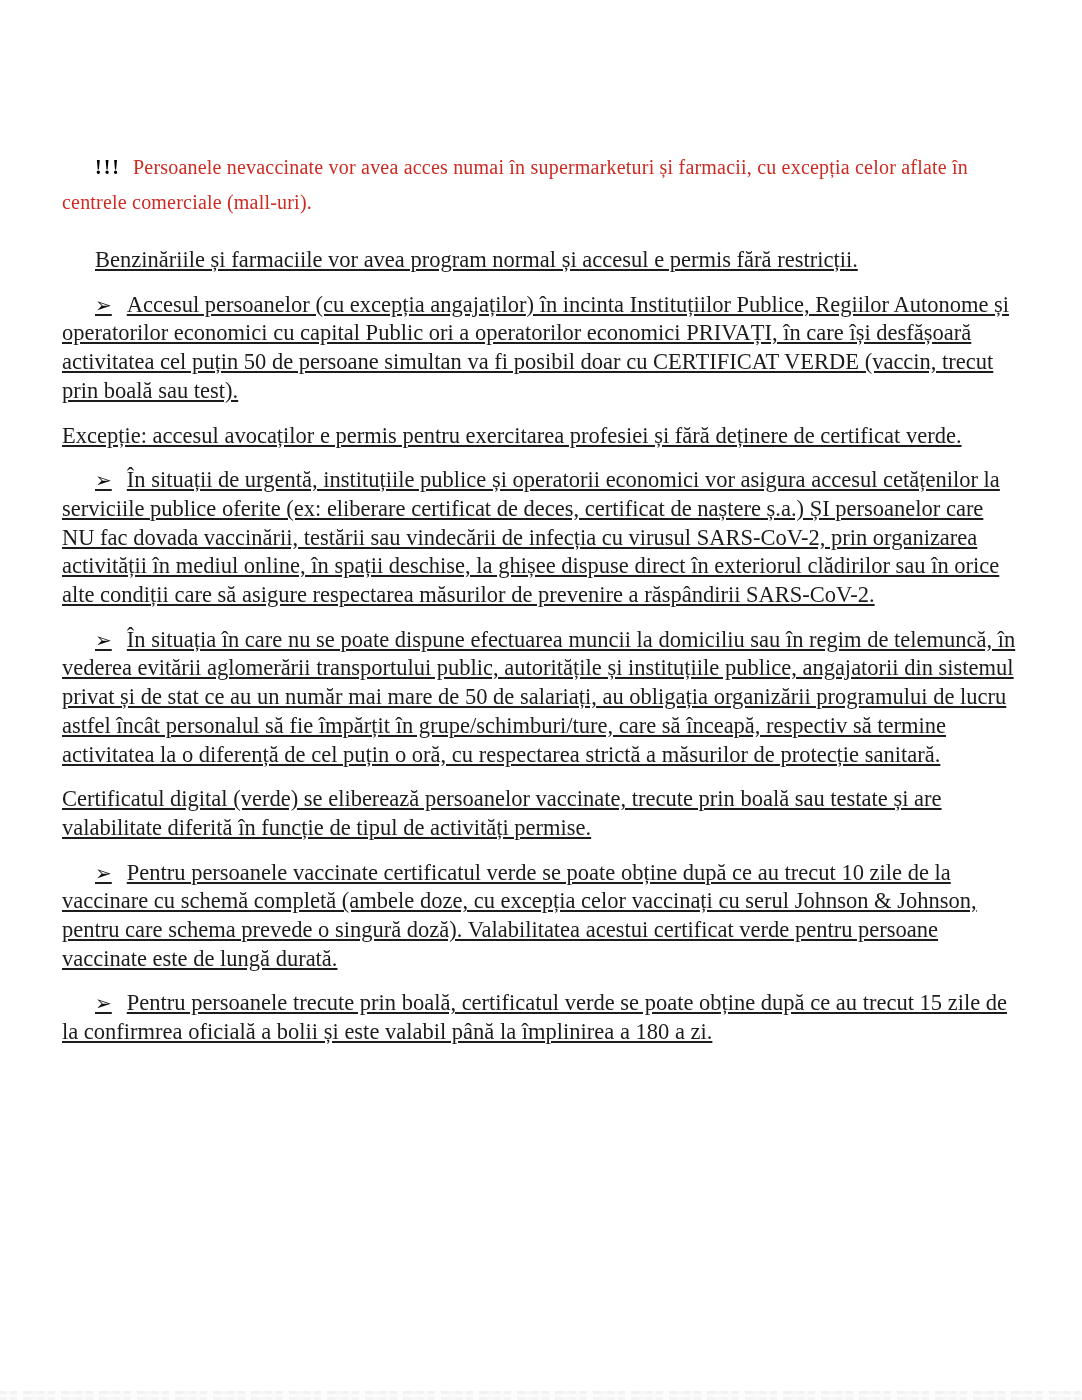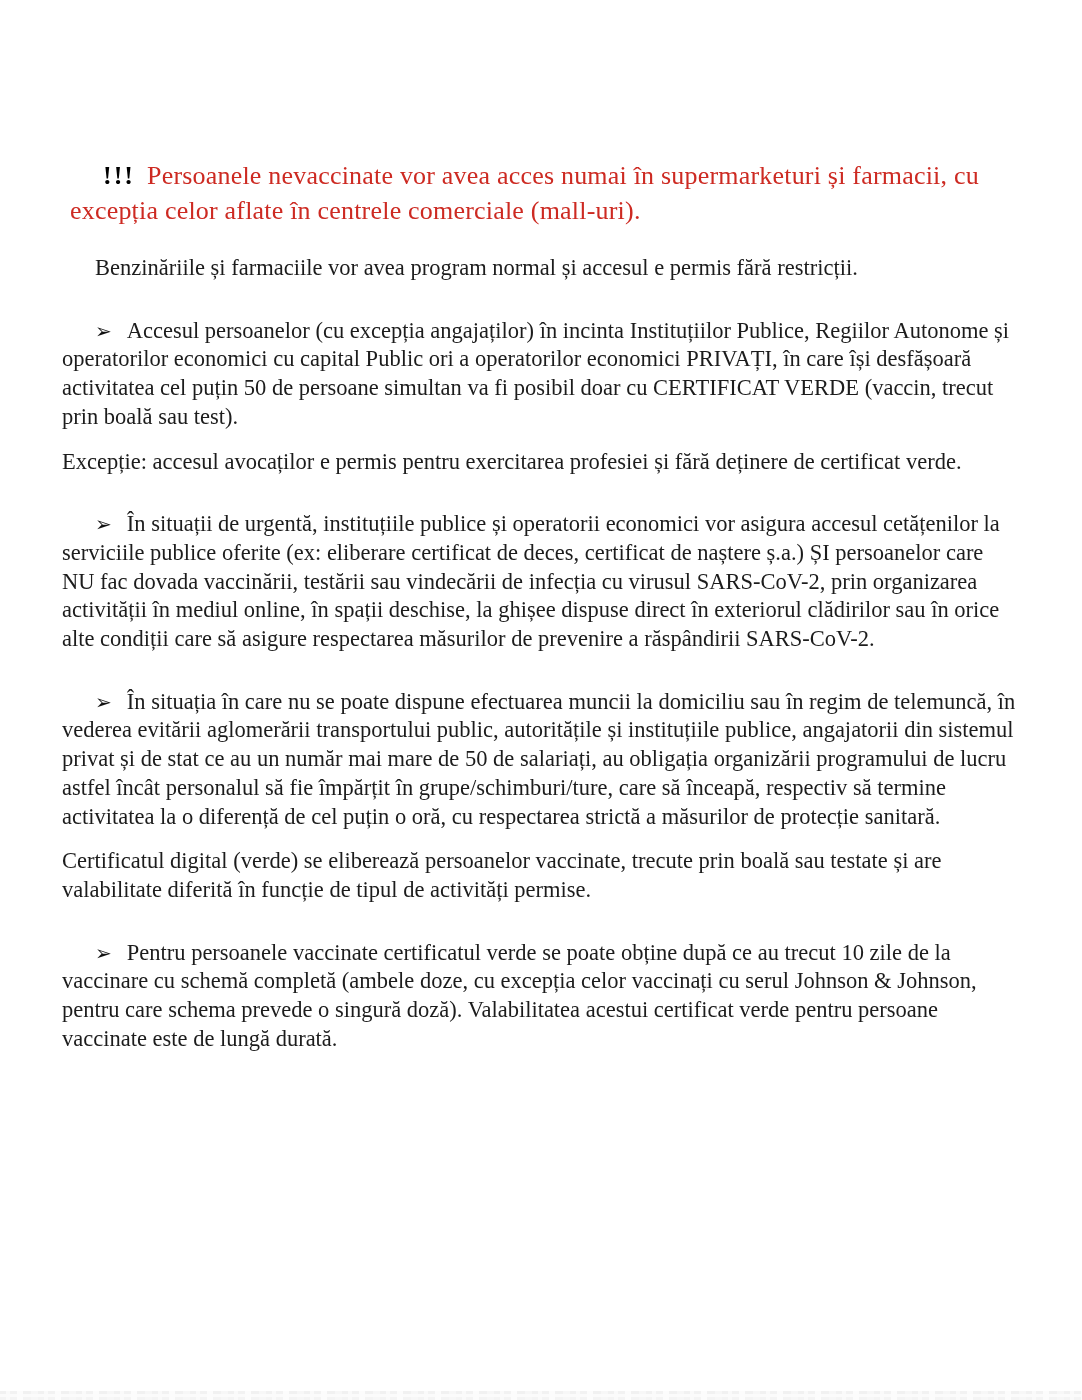--- a/index.html
+++ b/index.html
@@ -18,45 +18,46 @@
   .page {
     position: absolute;
     top: 0; left: 0;
     width: 1082px;
     height: 1400px;
     padding: 150px 62px 0 62px;
     box-sizing: border-box;
     background: #ffffff;
   }
   .heading {
-    margin: 8px;
-    font-size: 26px;
+    margin: 0;
+    font-size: 20px;
     line-height: 35px;
     text-indent: 33px;
     color: #cd2a22;
     letter-spacing: 0.2px;
   }
   .heading .bang {
     color: #000000;
     font-weight: bold;
     margin-right: 12px;
     letter-spacing: 2px;
   }
   .para {
     margin: 0;
     font-size: 22.5px;
     line-height: 28.7px;
     color: #1c1c1c;
+    text-decoration: underline;
   }
   .para.intro {
     margin-top: 26px;
     text-indent: 33px;
   }
   .para.bullet {
-    margin-top: 34px;
+    margin-top: 16px;
     text-indent: 33px;
   }
   .para.plain {
     margin-top: 16px;
     text-indent: 0;
   }
   .bullet-glyph {
     margin-right: 15px;
     font-size: 20px;
     color: #111111;
@@ -109,15 +110,18 @@
   </p>
 
   <p class="para plain">
     <span>Certificatul digital (verde) se eliberează persoanelor vaccinate, trecute prin boală sau testate și are valabilitate diferită în funcție de tipul de activități permise.</span>
   </p>
 
   <p class="para bullet">
     <span class="bullet-glyph">➢</span><span>Pentru persoanele vaccinate certificatul verde se poate obține după ce au trecut 10 zile de la vaccinare cu schemă completă (ambele doze, cu excepția celor vaccinați cu serul Johnson &amp; Johnson, pentru care schema prevede o singură doză). Valabilitatea acestui certificat verde pentru persoane vaccinate este de lungă durată.</span>
   </p>
 
+  <p class="para bullet">
+    <span class="bullet-glyph">➢</span><span>Pentru persoanele trecute prin boală, certificatul verde se poate obține după ce au trecut 15 zile de la confirmrea oficială a bolii și este valabil până la împlinirea a 180 a zi.</span>
+  </p>
 
   <div class="scan-noise"></div>
 </div>
 
 </body></html>

